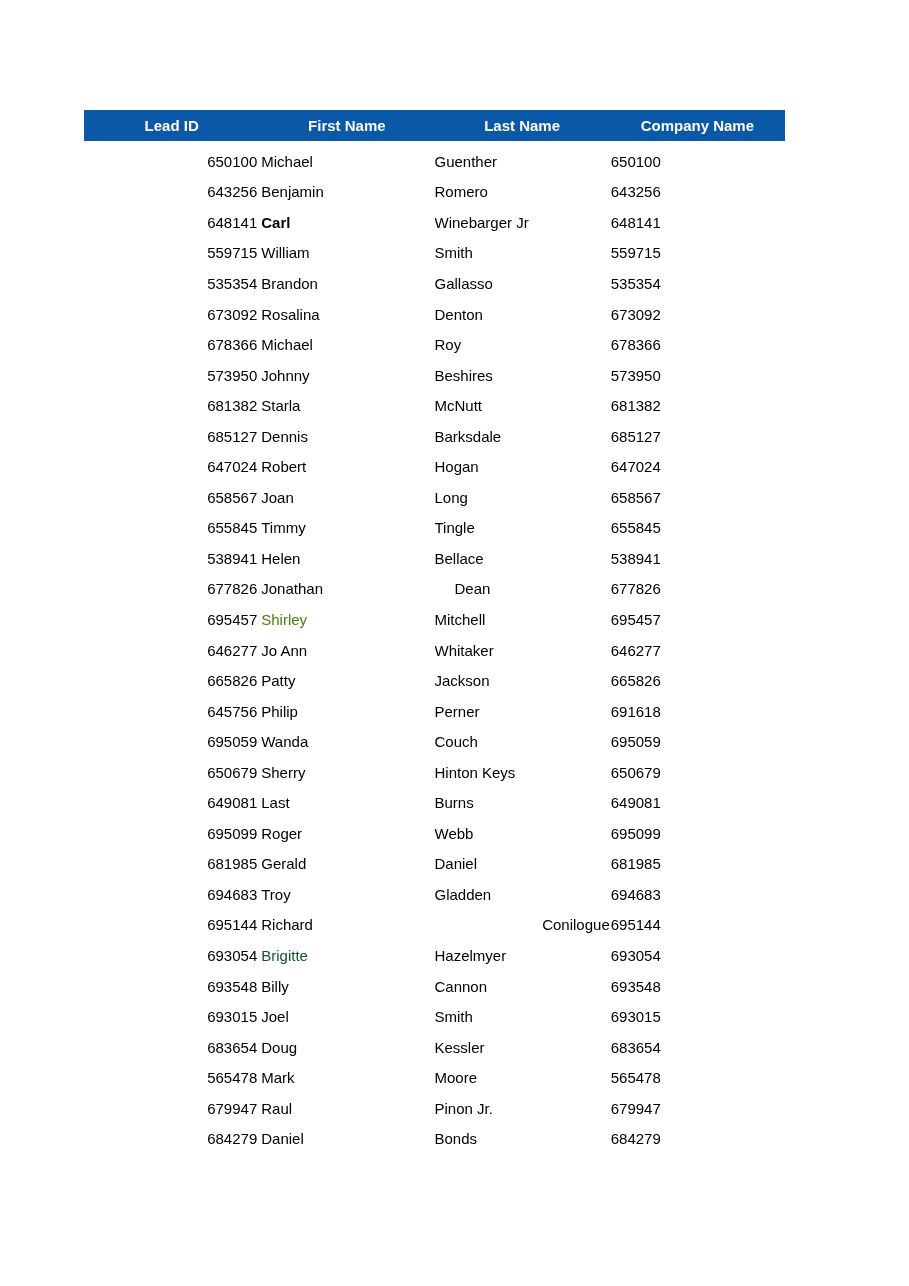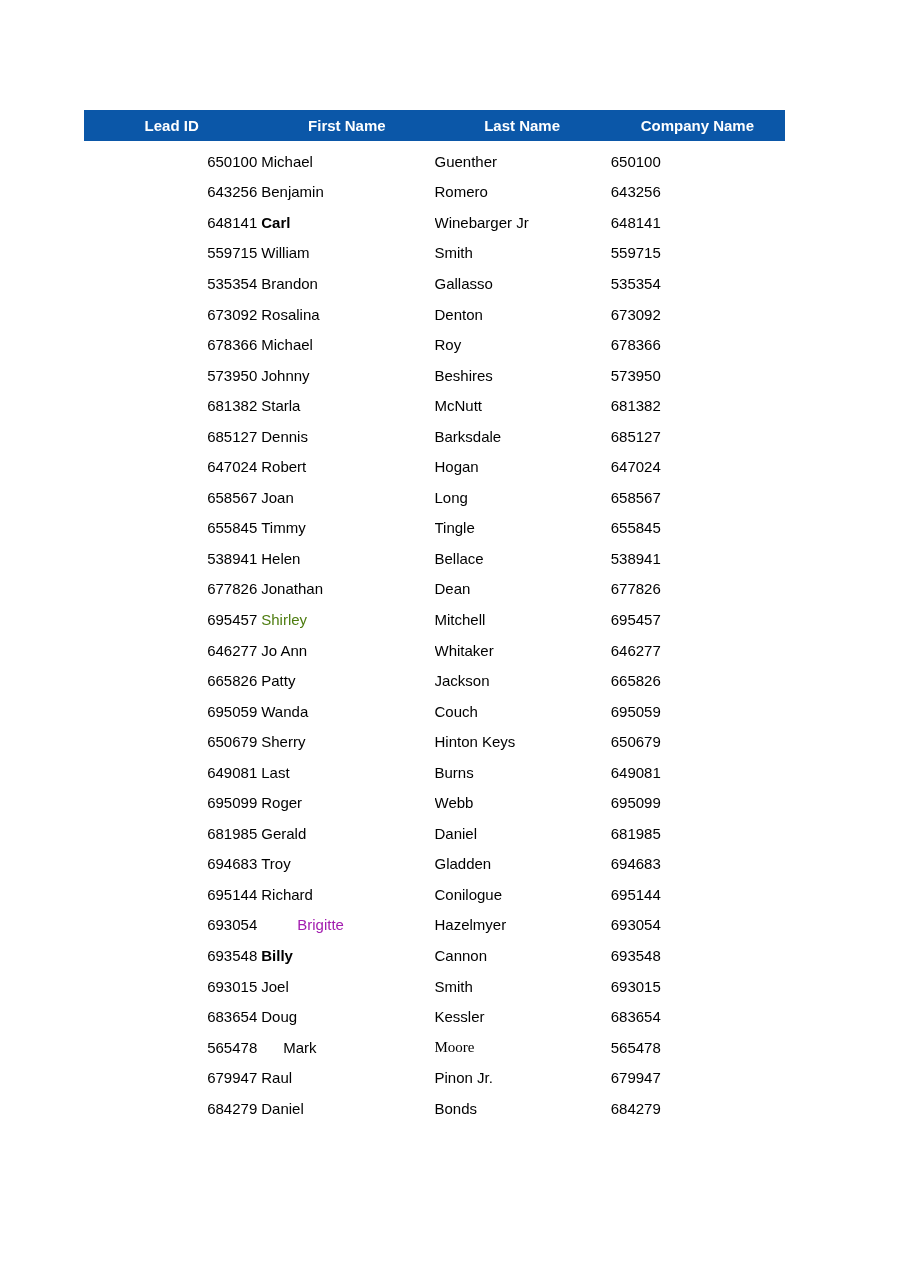--- a/index.html
+++ b/index.html
@@ -156,21 +156,21 @@
     </div>
     <div class="table-row">
       <div class="cell cell-lead-id" style="color: rgb(0, 0, 0);">538941</div>
       <div class="cell cell-first-name" style="color: rgb(0, 0, 0);">Helen</div>
       <div class="cell cell-last-name" style="color: rgb(0, 0, 0);">Bellace</div>
       <div class="cell cell-company-name" style="color: rgb(0, 0, 0);">538941</div>
     </div>
     <div class="table-row">
       <div class="cell cell-lead-id" style="color: rgb(0, 0, 0);">677826</div>
       <div class="cell cell-first-name" style="color: rgb(0, 0, 0);">Jonathan</div>
-      <div class="cell cell-last-name" style="color: rgb(0, 0, 0);">Dean</div>
+      <div class="cell cell-last-name" style="color: rgb(0, 0, 0); margin-left: 20px;">Dean</div>
       <div class="cell cell-company-name" style="color: rgb(0, 0, 0);">677826</div>
     </div>
     <div class="table-row">
       <div class="cell cell-lead-id" style="color: rgb(0, 0, 0);">695457</div>
       <div class="cell cell-first-name" style="color: #4d7c0f;">Shirley</div>
       <div class="cell cell-last-name" style="color: rgb(0, 0, 0);">Mitchell</div>
       <div class="cell cell-company-name" style="color: rgb(0, 0, 0);">695457</div>
     </div>
     <div class="table-row">
       <div class="cell cell-lead-id" style="color: rgb(0, 0, 0);">646277</div>
@@ -178,20 +178,26 @@
       <div class="cell cell-last-name" style="color: rgb(0, 0, 0);">Whitaker</div>
       <div class="cell cell-company-name" style="color: rgb(0, 0, 0);">646277</div>
     </div>
     <div class="table-row">
       <div class="cell cell-lead-id" style="color: rgb(0, 0, 0);">665826</div>
       <div class="cell cell-first-name" style="color: rgb(0, 0, 0);">Patty</div>
       <div class="cell cell-last-name" style="color: rgb(0, 0, 0);">Jackson</div>
       <div class="cell cell-company-name" style="color: rgb(0, 0, 0);">665826</div>
     </div>
     <div class="table-row">
+      <div class="cell cell-lead-id" style="color: rgb(0, 0, 0);">645756</div>
+      <div class="cell cell-first-name" style="color: rgb(0, 0, 0);">Philip</div>
+      <div class="cell cell-last-name" style="color: rgb(0, 0, 0);">Perner</div>
+      <div class="cell cell-company-name" style="color: rgb(0, 0, 0);">691618</div>
+    </div>
+    <div class="table-row">
       <div class="cell cell-lead-id" style="color: rgb(0, 0, 0);">695059</div>
       <div class="cell cell-first-name" style="color: rgb(0, 0, 0);">Wanda</div>
       <div class="cell cell-last-name" style="color: rgb(0, 0, 0);">Couch</div>
       <div class="cell cell-company-name" style="color: rgb(0, 0, 0);">695059</div>
     </div>
     <div class="table-row">
       <div class="cell cell-lead-id" style="color: rgb(0, 0, 0);">650679</div>
       <div class="cell cell-first-name" style="color: rgb(0, 0, 0);">Sherry</div>
       <div class="cell cell-last-name" style="color: rgb(0, 0, 0);">Hinton Keys</div>
       <div class="cell cell-company-name" style="color: rgb(0, 0, 0);">650679</div>
@@ -216,51 +222,51 @@
     </div>
     <div class="table-row">
       <div class="cell cell-lead-id" style="color: rgb(0, 0, 0);">694683</div>
       <div class="cell cell-first-name" style="color: rgb(0, 0, 0);">Troy</div>
       <div class="cell cell-last-name" style="color: rgb(0, 0, 0);">Gladden</div>
       <div class="cell cell-company-name" style="color: rgb(0, 0, 0);">694683</div>
     </div>
     <div class="table-row">
       <div class="cell cell-lead-id" style="color: rgb(0, 0, 0);">695144</div>
       <div class="cell cell-first-name" style="color: rgb(0, 0, 0);">Richard</div>
-      <div class="cell cell-last-name" style="color: rgb(0, 0, 0);">Conilogue</div>
+      <div class="cell cell-last-name" style="color: rgb(0, 0, 0); text-align: right;">Conilogue</div>
       <div class="cell cell-company-name" style="color: rgb(0, 0, 0);">695144</div>
     </div>
     <div class="table-row">
       <div class="cell cell-lead-id" style="color: rgb(0, 0, 0);">693054</div>
-      <div class="cell cell-first-name" style="color: #a21caf; margin-left: 36px;">Brigitte</div>
+      <div class="cell cell-first-name" style="color: #14532d;">Brigitte</div>
       <div class="cell cell-last-name" style="color: rgb(0, 0, 0);">Hazelmyer</div>
       <div class="cell cell-company-name" style="color: rgb(0, 0, 0);">693054</div>
     </div>
     <div class="table-row">
       <div class="cell cell-lead-id" style="color: rgb(0, 0, 0);">693548</div>
-      <div class="cell cell-first-name" style="color: rgb(0, 0, 0); font-weight: bold;">Billy</div>
+      <div class="cell cell-first-name" style="color: rgb(0, 0, 0);">Billy</div>
       <div class="cell cell-last-name" style="color: rgb(0, 0, 0);">Cannon</div>
       <div class="cell cell-company-name" style="color: rgb(0, 0, 0);">693548</div>
     </div>
     <div class="table-row">
       <div class="cell cell-lead-id" style="color: rgb(0, 0, 0);">693015</div>
       <div class="cell cell-first-name" style="color: rgb(0, 0, 0);">Joel</div>
       <div class="cell cell-last-name" style="color: rgb(0, 0, 0);">Smith</div>
       <div class="cell cell-company-name" style="color: rgb(0, 0, 0);">693015</div>
     </div>
     <div class="table-row">
       <div class="cell cell-lead-id" style="color: rgb(0, 0, 0);">683654</div>
       <div class="cell cell-first-name" style="color: rgb(0, 0, 0);">Doug</div>
       <div class="cell cell-last-name" style="color: rgb(0, 0, 0);">Kessler</div>
       <div class="cell cell-company-name" style="color: rgb(0, 0, 0);">683654</div>
     </div>
     <div class="table-row">
       <div class="cell cell-lead-id" style="color: rgb(0, 0, 0);">565478</div>
-      <div class="cell cell-first-name" style="color: rgb(0, 0, 0); margin-left: 22px;">Mark</div>
-      <div class="cell cell-last-name" style="color: rgb(0, 0, 0); font-family: Liberation Serif, serif;">Moore</div>
+      <div class="cell cell-first-name" style="color: rgb(0, 0, 0);">Mark</div>
+      <div class="cell cell-last-name" style="color: rgb(0, 0, 0);">Moore</div>
       <div class="cell cell-company-name" style="color: rgb(0, 0, 0);">565478</div>
     </div>
     <div class="table-row">
       <div class="cell cell-lead-id" style="color: rgb(0, 0, 0);">679947</div>
       <div class="cell cell-first-name" style="color: rgb(0, 0, 0);">Raul</div>
       <div class="cell cell-last-name" style="color: rgb(0, 0, 0);">Pinon Jr.</div>
       <div class="cell cell-company-name" style="color: rgb(0, 0, 0);">679947</div>
     </div>
     <div class="table-row">
       <div class="cell cell-lead-id" style="color: rgb(0, 0, 0);">684279</div>

